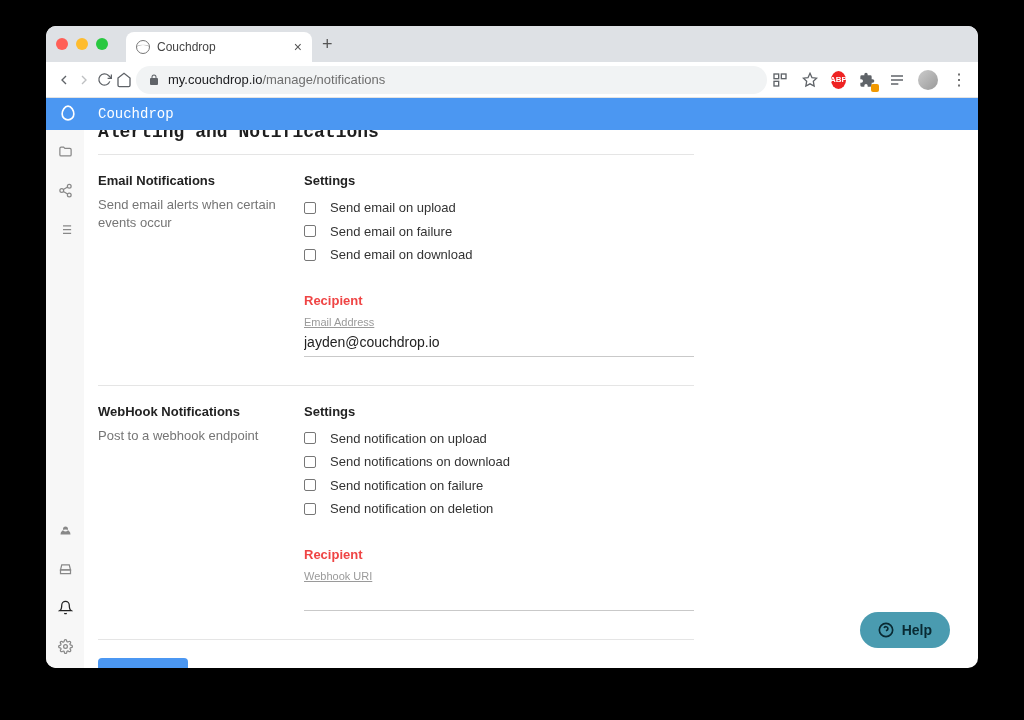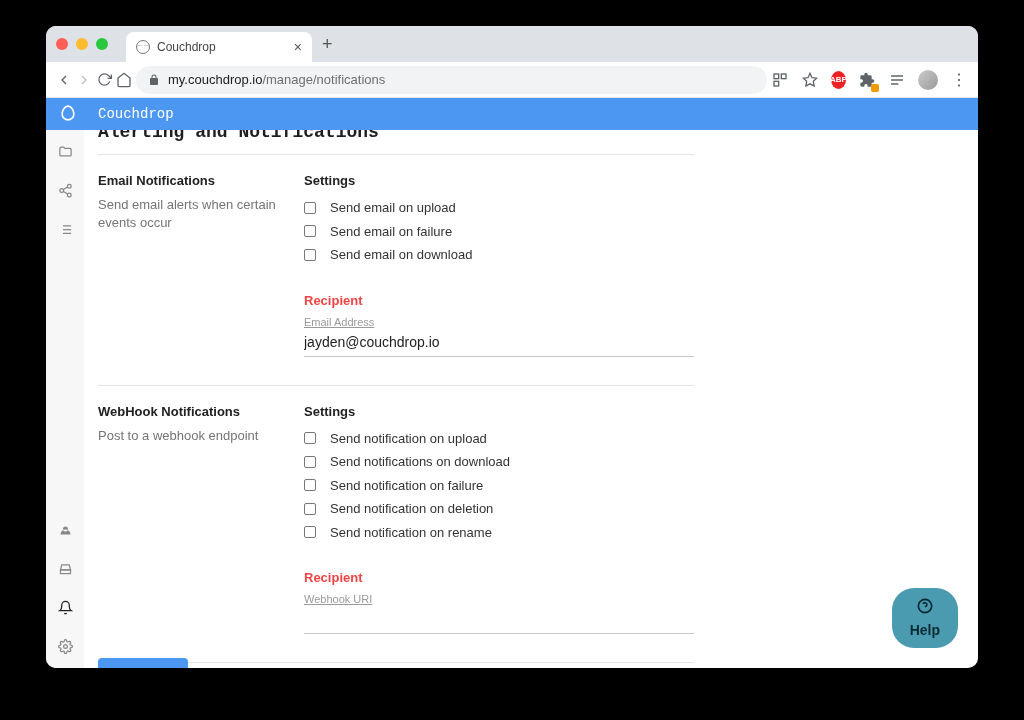--- a/index.html
+++ b/index.html
@@ -217,32 +217,31 @@
       position: absolute;
       left: 14px;
       height: 10px;
       width: 90px;
       background: #4b97f2;
       border-radius: 4px 4px 0 0;
       bottom: 0;
     }
     .help-pill {
       position: absolute;
-      right: 20px;
+      right: 28px;
       bottom: 20px;
       background: #4a9bb0;
       color: #092a33;
       border-radius: 22px;
       padding: 10px 18px;
       display:flex;
       align-items:center;
       gap: 8px;
       font-size: 14px;
       font-weight: 600;
-      flex-direction: column;
     }
     .help-pill svg { display:block; }
   </style>
 </head>
 <body>
 
 <div class="mac-window">
 
   <div class="tab-bar">
     <div class="traffic-lights">
@@ -433,24 +432,20 @@
                 <span>Send notifications on download</span>
               </div>
               <div class="check-row">
                 <span class="cbox"></span>
                 <span>Send notification on failure</span>
               </div>
               <div class="check-row">
                 <span class="cbox"></span>
                 <span>Send notification on deletion</span>
               </div>
-              <div class="check-row">
-                <span class="cbox"></span>
-                <span>Send notification on rename</span>
-              </div>
 
               <div class="subheading">Recipient</div>
               <div class="field-label">Webhook URI</div>
               <input class="text-input" value="" style="">
             </div>
           </div>
 
           <hr class="sep" style="margin-top:28px">
         </div>
 

